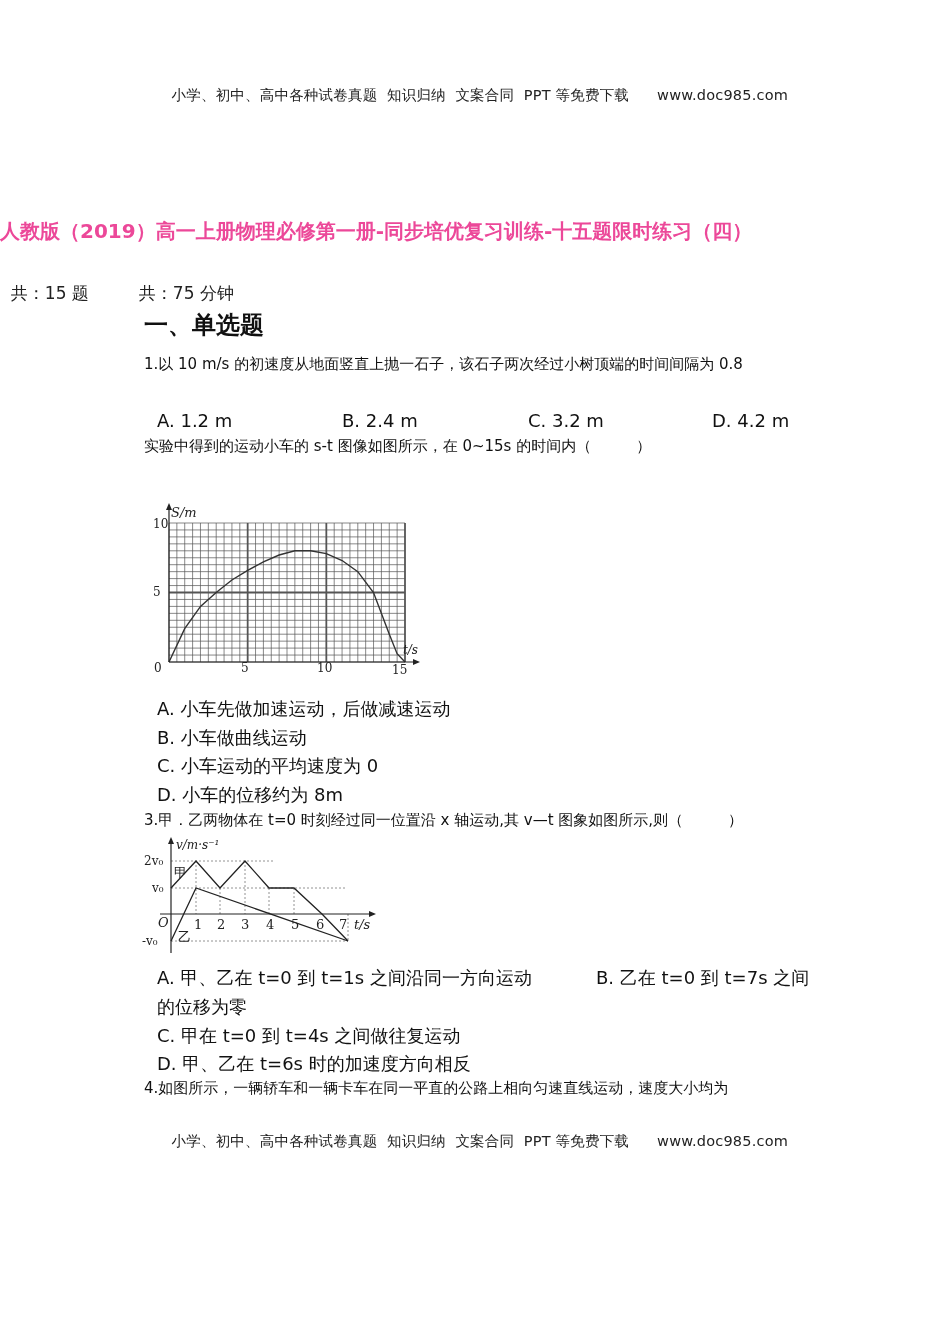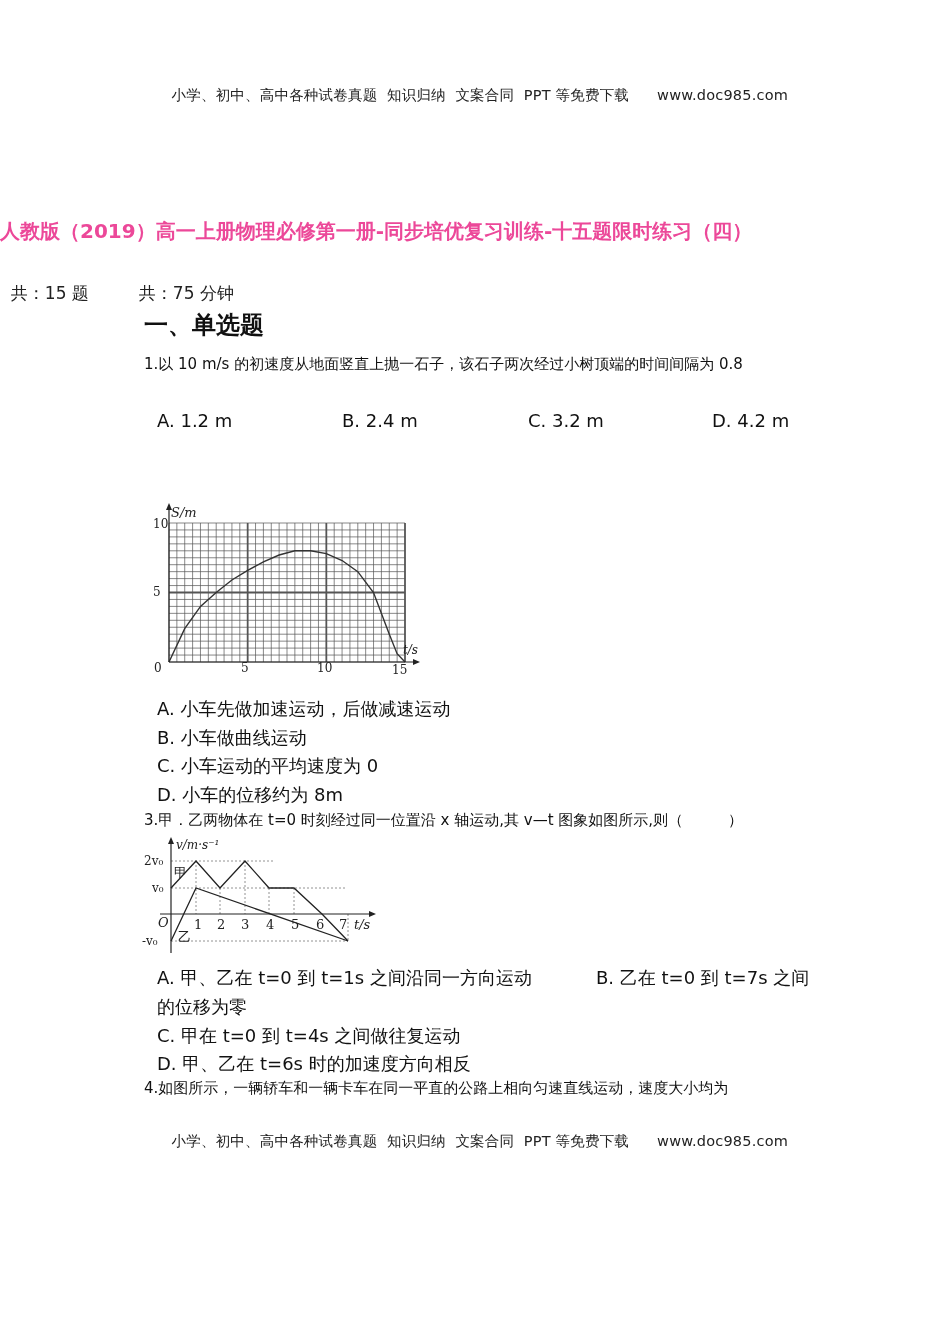--- a/index.html
+++ b/index.html
@@ -45,20 +45,21 @@
 
 <div class="abs q" style="top:350px;">
   <div><span>1.</span><span>以 10 m/s 的初速度从地面竖直上抛一石子，该石子两次经过小树顶端的时间间隔为 0.8</span></div>
 </div>
 <div class="abs opt" style="top:410px;left:157px;">A. 1.2 m</div>
 <div class="abs opt" style="top:410px;left:342px;">B. 2.4 m</div>
 <div class="abs opt" style="top:410px;left:528px;">C. 3.2 m</div>
 <div class="abs opt" style="top:410px;left:712px;">D. 4.2 m</div>
 
 <div class="abs q" style="top:432px;">
+  <div>实验中得到的运动小车的 s-t 图像如图所示，在 0~15s 的时间内（　　　）</div>
 </div>
 
 <div class="abs chart" style="left:145px;top:495px;width:275px;height:190px;">
   <svg width="275" height="190" viewBox="0 0 275 190">
     <g stroke="#444" stroke-width="0.9" fill="none">
       
       
     </g>
     <g id="st-grid" stroke="#555" stroke-width="0.8">
         <line x1="24" x2="24" y1="167" y2="28" stroke-width="0.7"></line>

